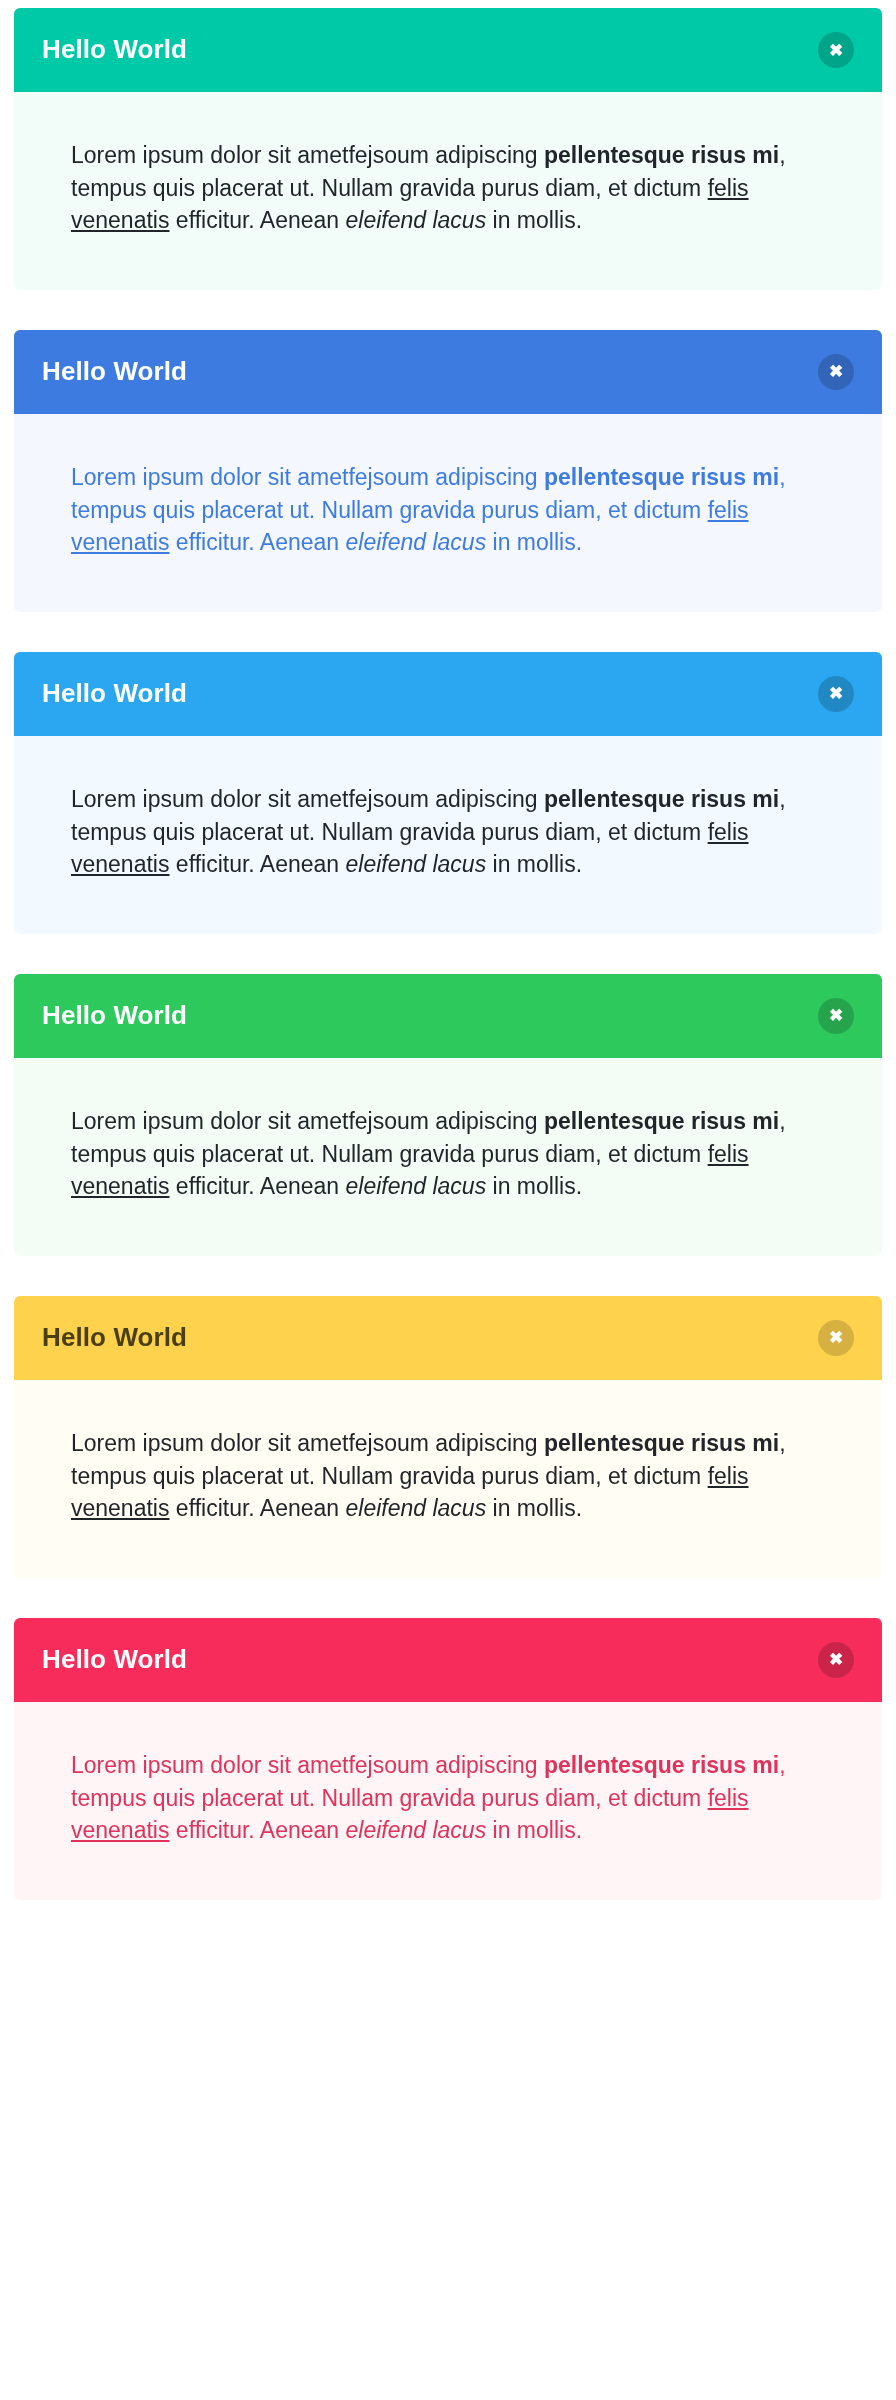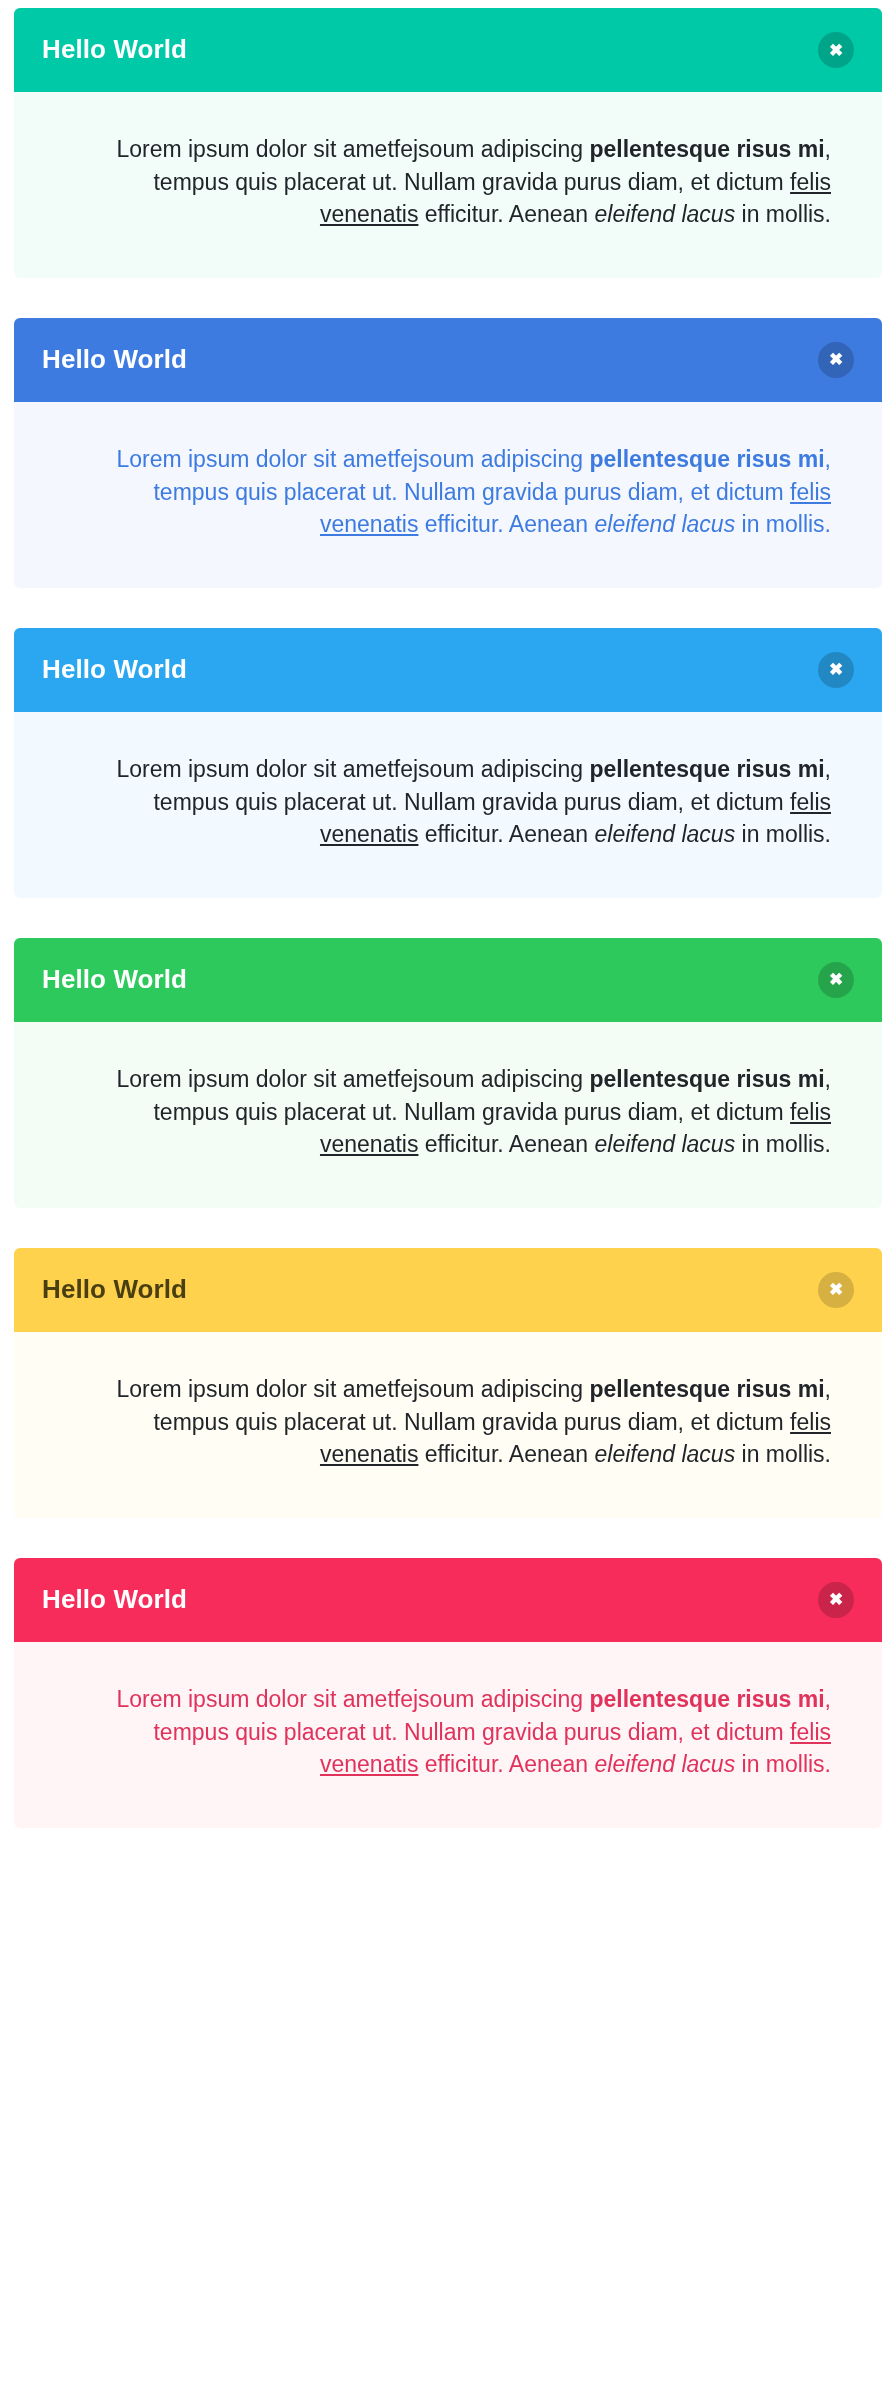--- a/index.html
+++ b/index.html
@@ -14,21 +14,20 @@
   }
   .page {
     width: 896px;
     padding: 0;
     box-sizing: border-box;
   }
   .card {
     margin: 0 14px 40px 14px;
     border-radius: 6px;
     overflow: hidden;
-    text-align: right;
   }
   .card:first-child {
     margin-top: 8px;
   }
   .card-header {
     display: flex;
     align-items: center;
     justify-content: space-between;
     padding: 24px 28px;
     box-sizing: border-box;
@@ -53,21 +52,21 @@
     line-height: 1;
     user-select: none;
   }
   .card-body {
     padding: 34px 44px 40px 44px;
     box-sizing: border-box;
     font-size: 23px;
     line-height: 1.42;
   }
   .card-body p {
-    margin: 7px;
+    margin: 13px;
   }
   .card-body a {
     text-decoration: underline;
   }
   .card-body b {
     font-weight: bold;
   }
   .card-body i {
     font-style: italic;
   }

